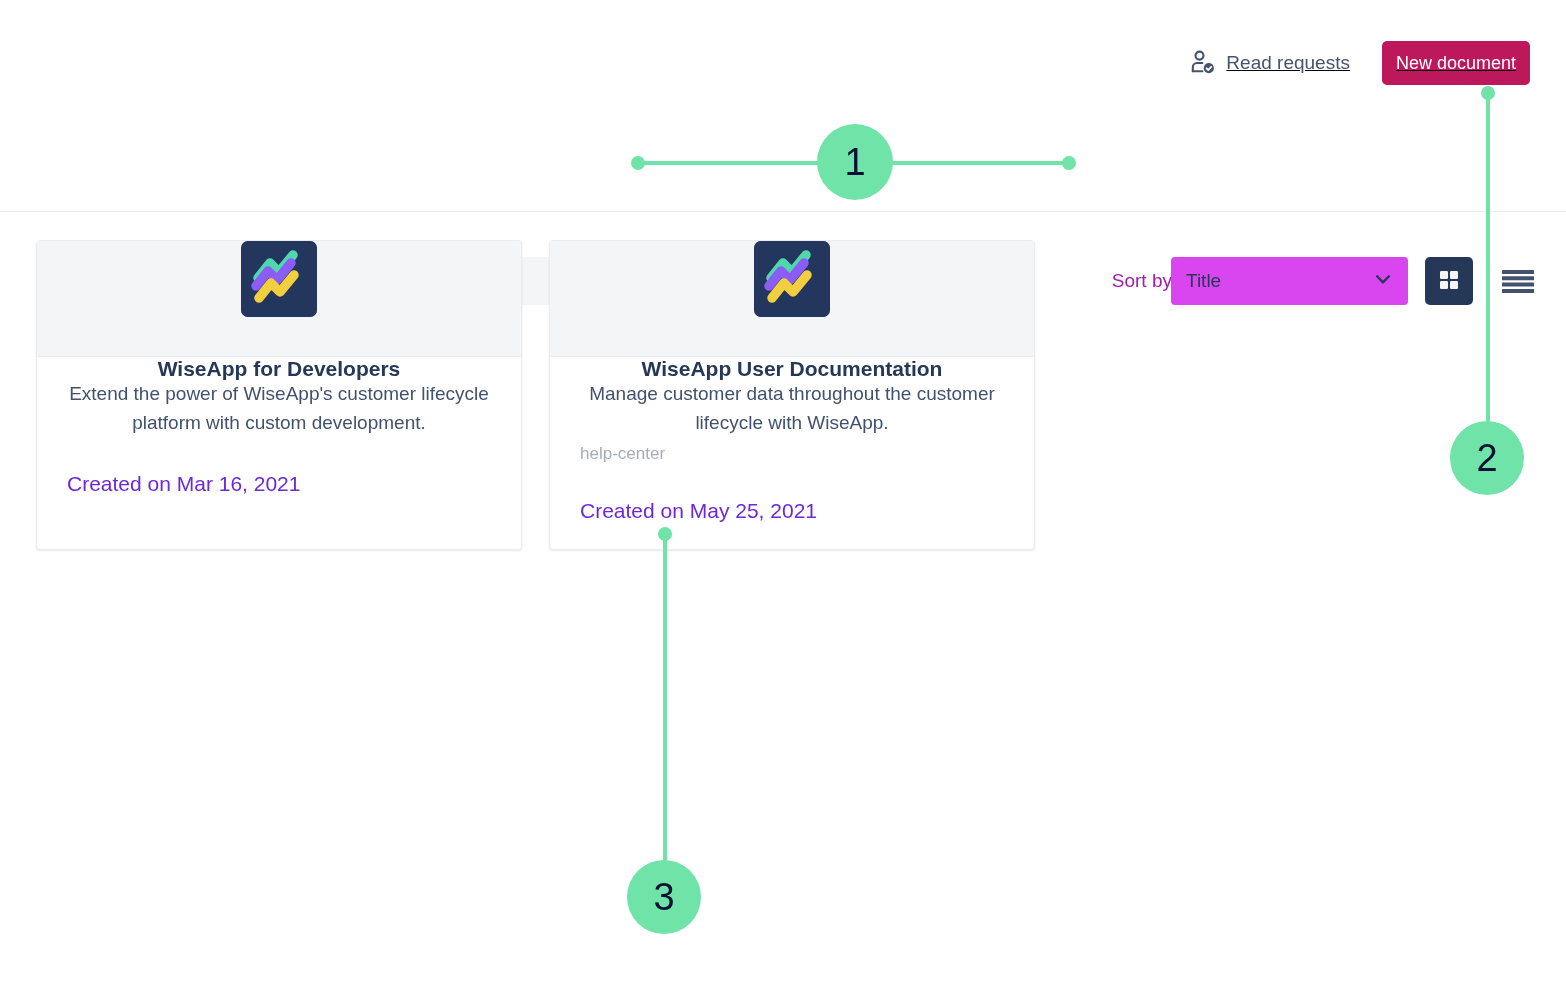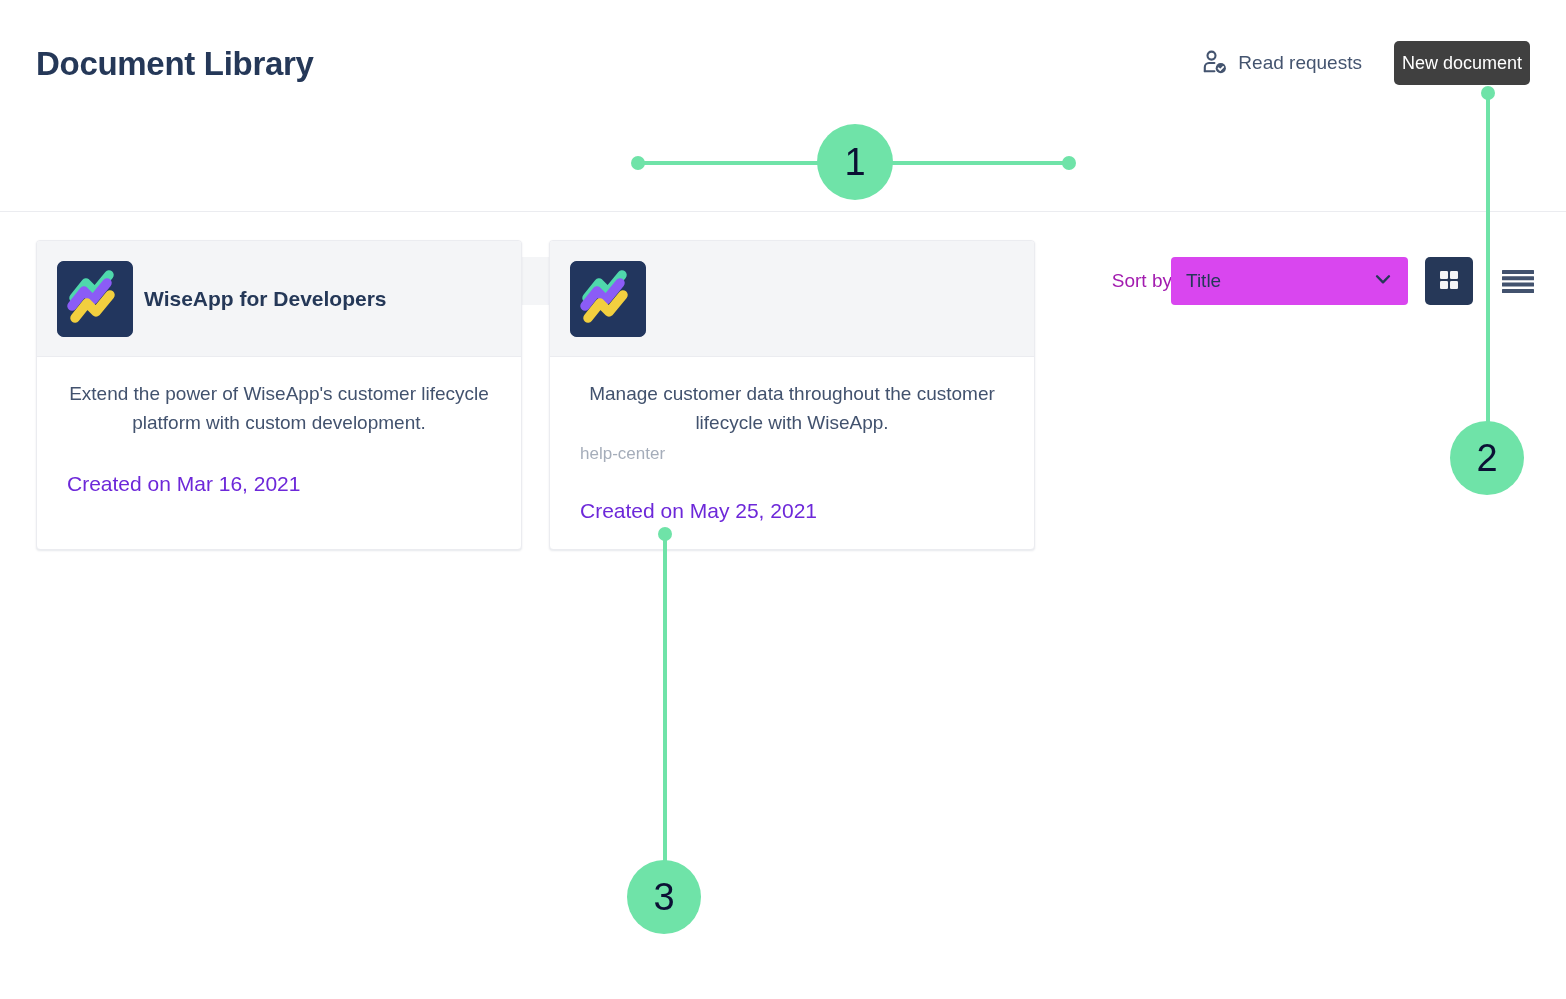--- a/index.html
+++ b/index.html
@@ -26,45 +26,46 @@
     letter-spacing: -0.3px;
     color: #253858;
     white-space: nowrap;
   }
   .header-actions {
     position: absolute;
     right: 36px; top: 41px;
     display: flex;
     align-items: center;
     gap: 0px;
+    text-decoration: underline;
   }
   .read-requests {
     display: flex;
     align-items: center;
     gap: 10px;
     padding: 6px 14px 6px 6px;
     cursor: pointer;
     background: transparent;
     border: none;
     margin-right: 18px;
   }
   .read-requests-label {
     font-size: 19px;
     color: #44546F;
     white-space: nowrap;
   }
   .icon-person-check { width: 26px; height: 26px; display: block; }
   .new-doc-btn {
-    background: #404040;
+    background: #be185d;
     color: #fff;
     font-size: 18px;
     font-family: "Liberation Sans", sans-serif;
     border: none;
     border-radius: 5px;
-    padding: 0 8px;
+    padding: 0 14px;
     height: 44px;
     line-height: 44px;
     cursor: pointer;
     white-space: nowrap;
   }
 
   
   .toolbar {
     position: absolute;
     left: 0; top: 118px;
@@ -169,21 +170,22 @@
     overflow: hidden;
     cursor: pointer;
   }
   .card-head {
     background: #F4F5F7;
     height: 116px;
     display: flex;
     align-items: center;
     padding: 0 20px;
     border-bottom: 1px solid #EBECF0;
-    gap: 11px;
+    gap: 39px;
+    flex-direction: column;
   }
   .app-logo {
     width: 76px; height: 76px;
     border-radius: 7px;
     background: #22365E;
     flex: none;
     display: block;
   }
   .card-title {
     font-size: 21px;
@@ -243,21 +245,20 @@
     border-radius: 50%;
     background: #6FE3A8;
   }
 </style>
 </head>
 <body>
 
 <div id="root">
 
   <div class="page-header">
-    <div class="page-title">Document Library</div>
 
     <div class="header-actions">
 
       <button class="read-requests">
         <span>
           <svg class="icon-person-check" viewBox="0 0 26 26" fill="none">
             <circle cx="9.5" cy="5.6" r="4.0" stroke="#44546F" stroke-width="2.1"></circle>
             <path d="M2.8 21.3v-4.1c0-2.3 1.9-4.2 4.2-4.2h5.4" stroke="#44546F" stroke-width="2.1" stroke-linecap="round" stroke-linejoin="round"></path>
             <path d="M2.8 21.3h9.6" stroke="#44546F" stroke-width="2.1" stroke-linecap="round"></path>
             <circle cx="18.8" cy="18.2" r="5.1" fill="#44546F"></circle>
@@ -341,20 +342,21 @@
     <div class="doc-card">
       <div class="card-head">
         <span>
           <svg class="app-logo" viewBox="0 0 76 76">
             <rect width="76" height="76" rx="7" fill="#22365E"></rect>
             <path d="M17 37 L29 22 L38 31 L52 14" stroke="#4FD8AC" stroke-width="9.5" stroke-linecap="round" stroke-linejoin="round" fill="none"></path>
             <path d="M15 45 L27 30 L36 39 L50 22" stroke="#8B5CF6" stroke-width="9.5" stroke-linecap="round" stroke-linejoin="round" fill="none"></path>
             <path d="M18 57 L30 42 L39 51 L53 34" stroke="#F2CF3F" stroke-width="9.5" stroke-linecap="round" stroke-linejoin="round" fill="none"></path>
           </svg>
         </span>
+        <div class="card-title">WiseApp User Documentation</div>
       </div>
       <div class="card-body">
         <div class="card-desc">Manage customer data throughout the customer lifecycle with WiseApp.</div>
         <div class="card-tags">help-center</div>
         <div class="card-created">Created on May 25, 2021</div>
       </div>
     </div>
   </div>
 
   <div class="anno-layer">

